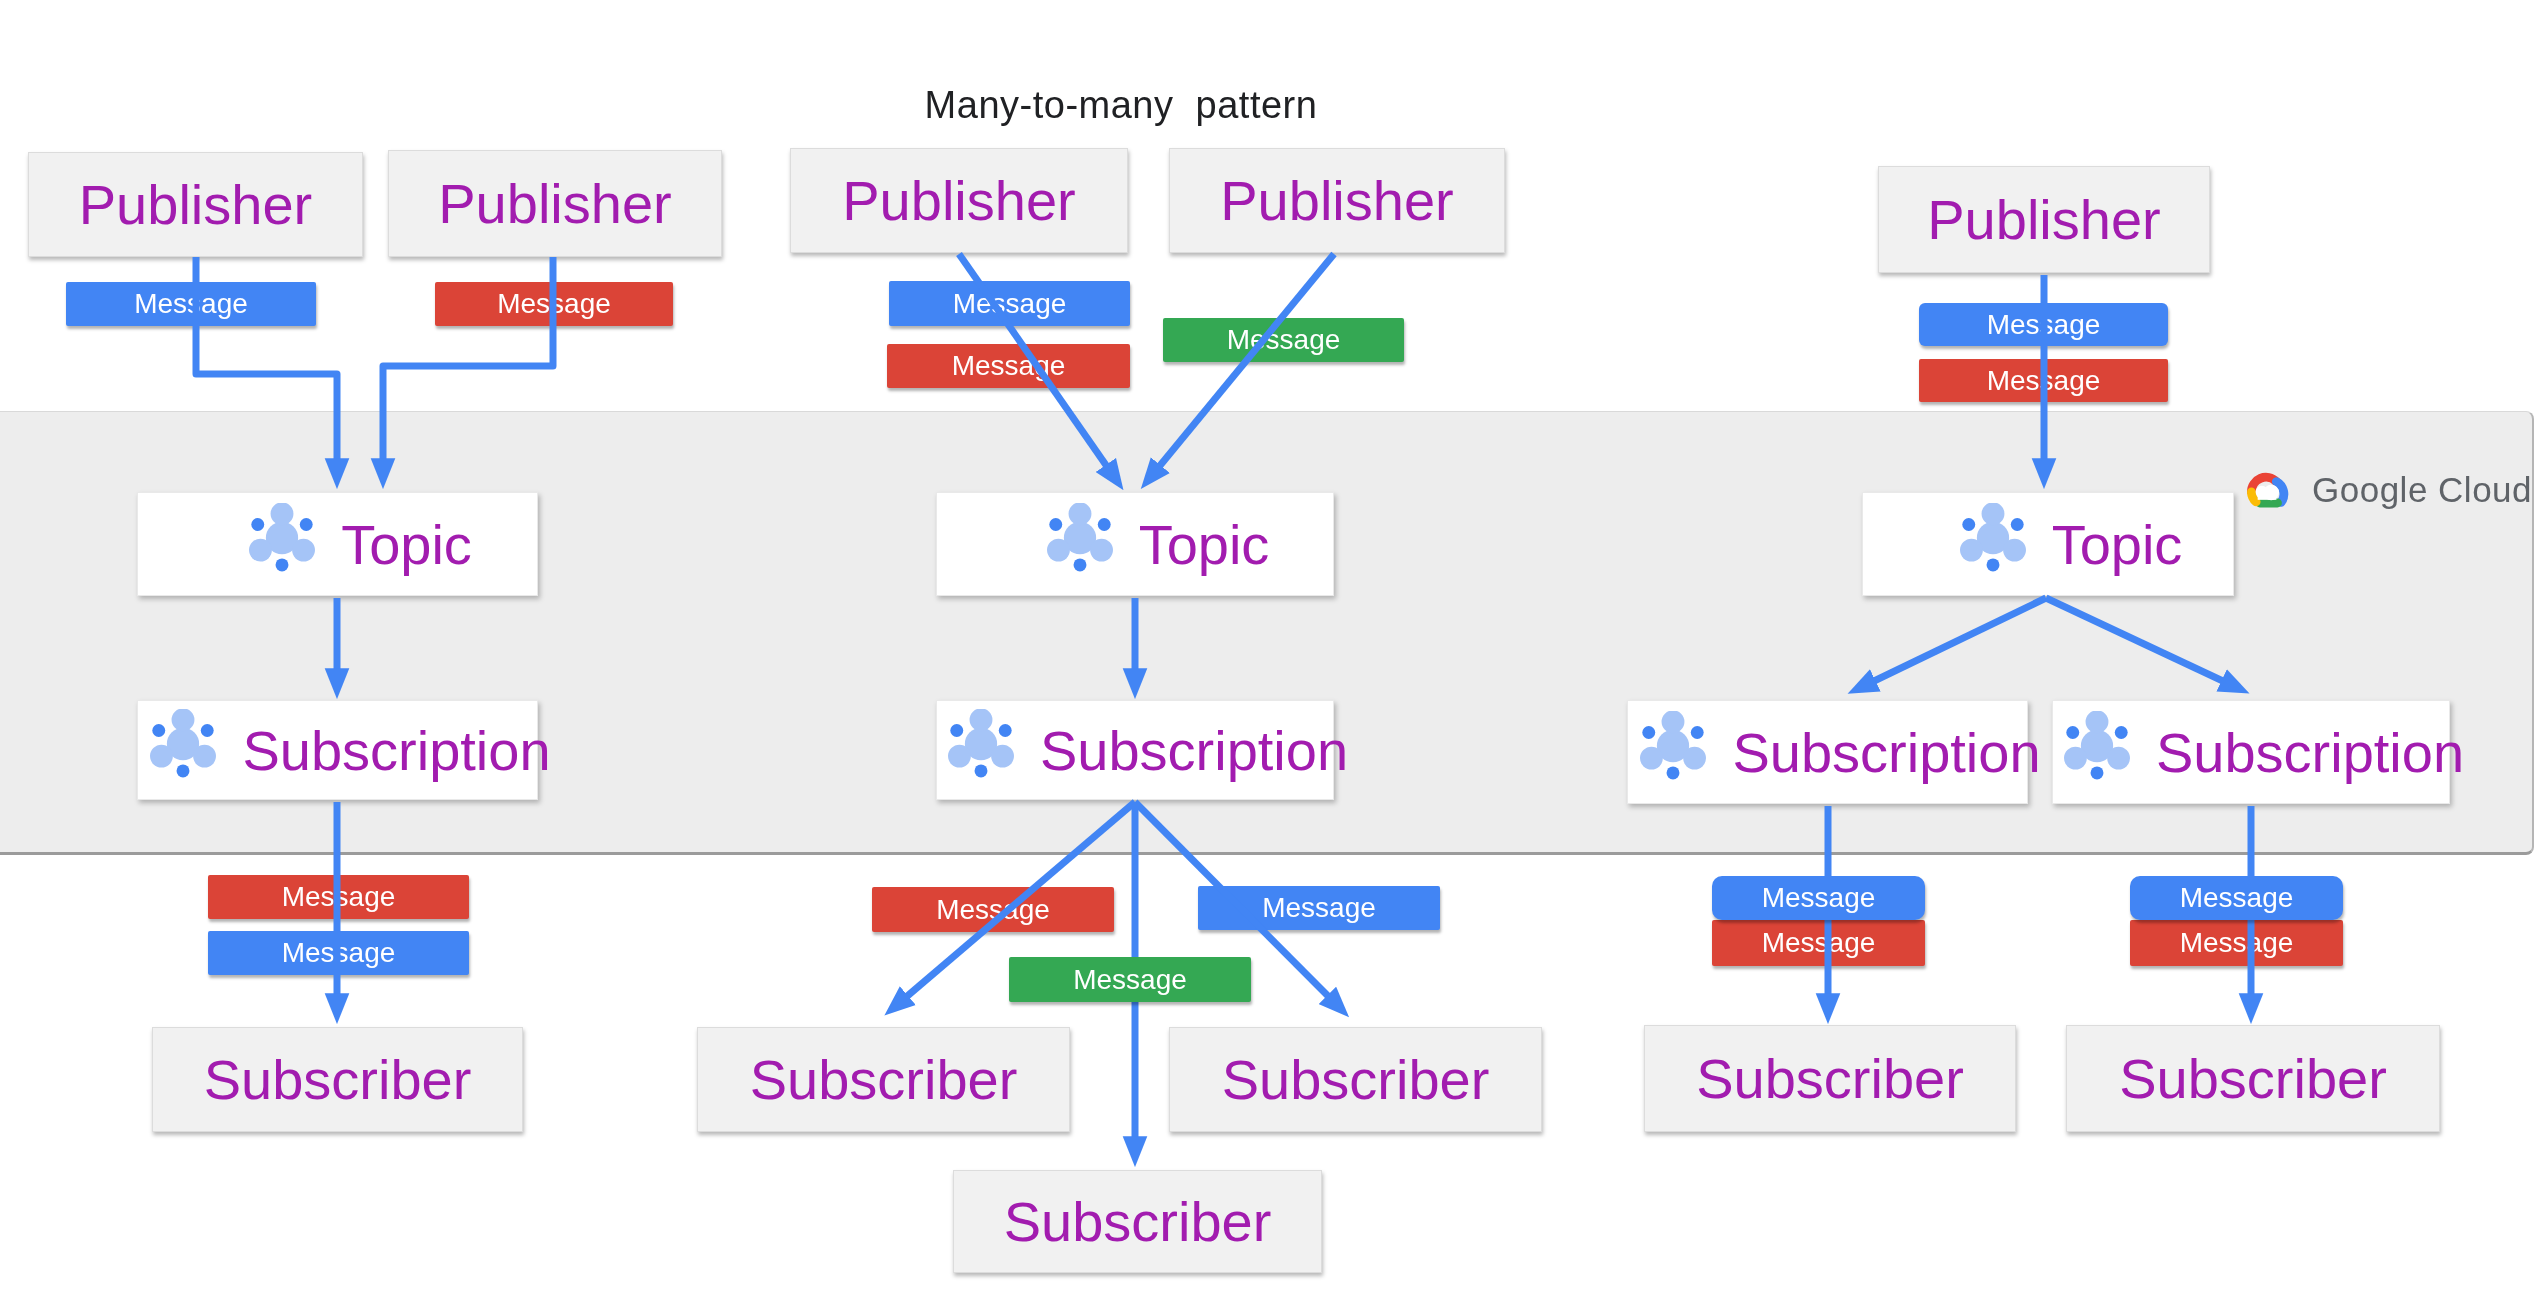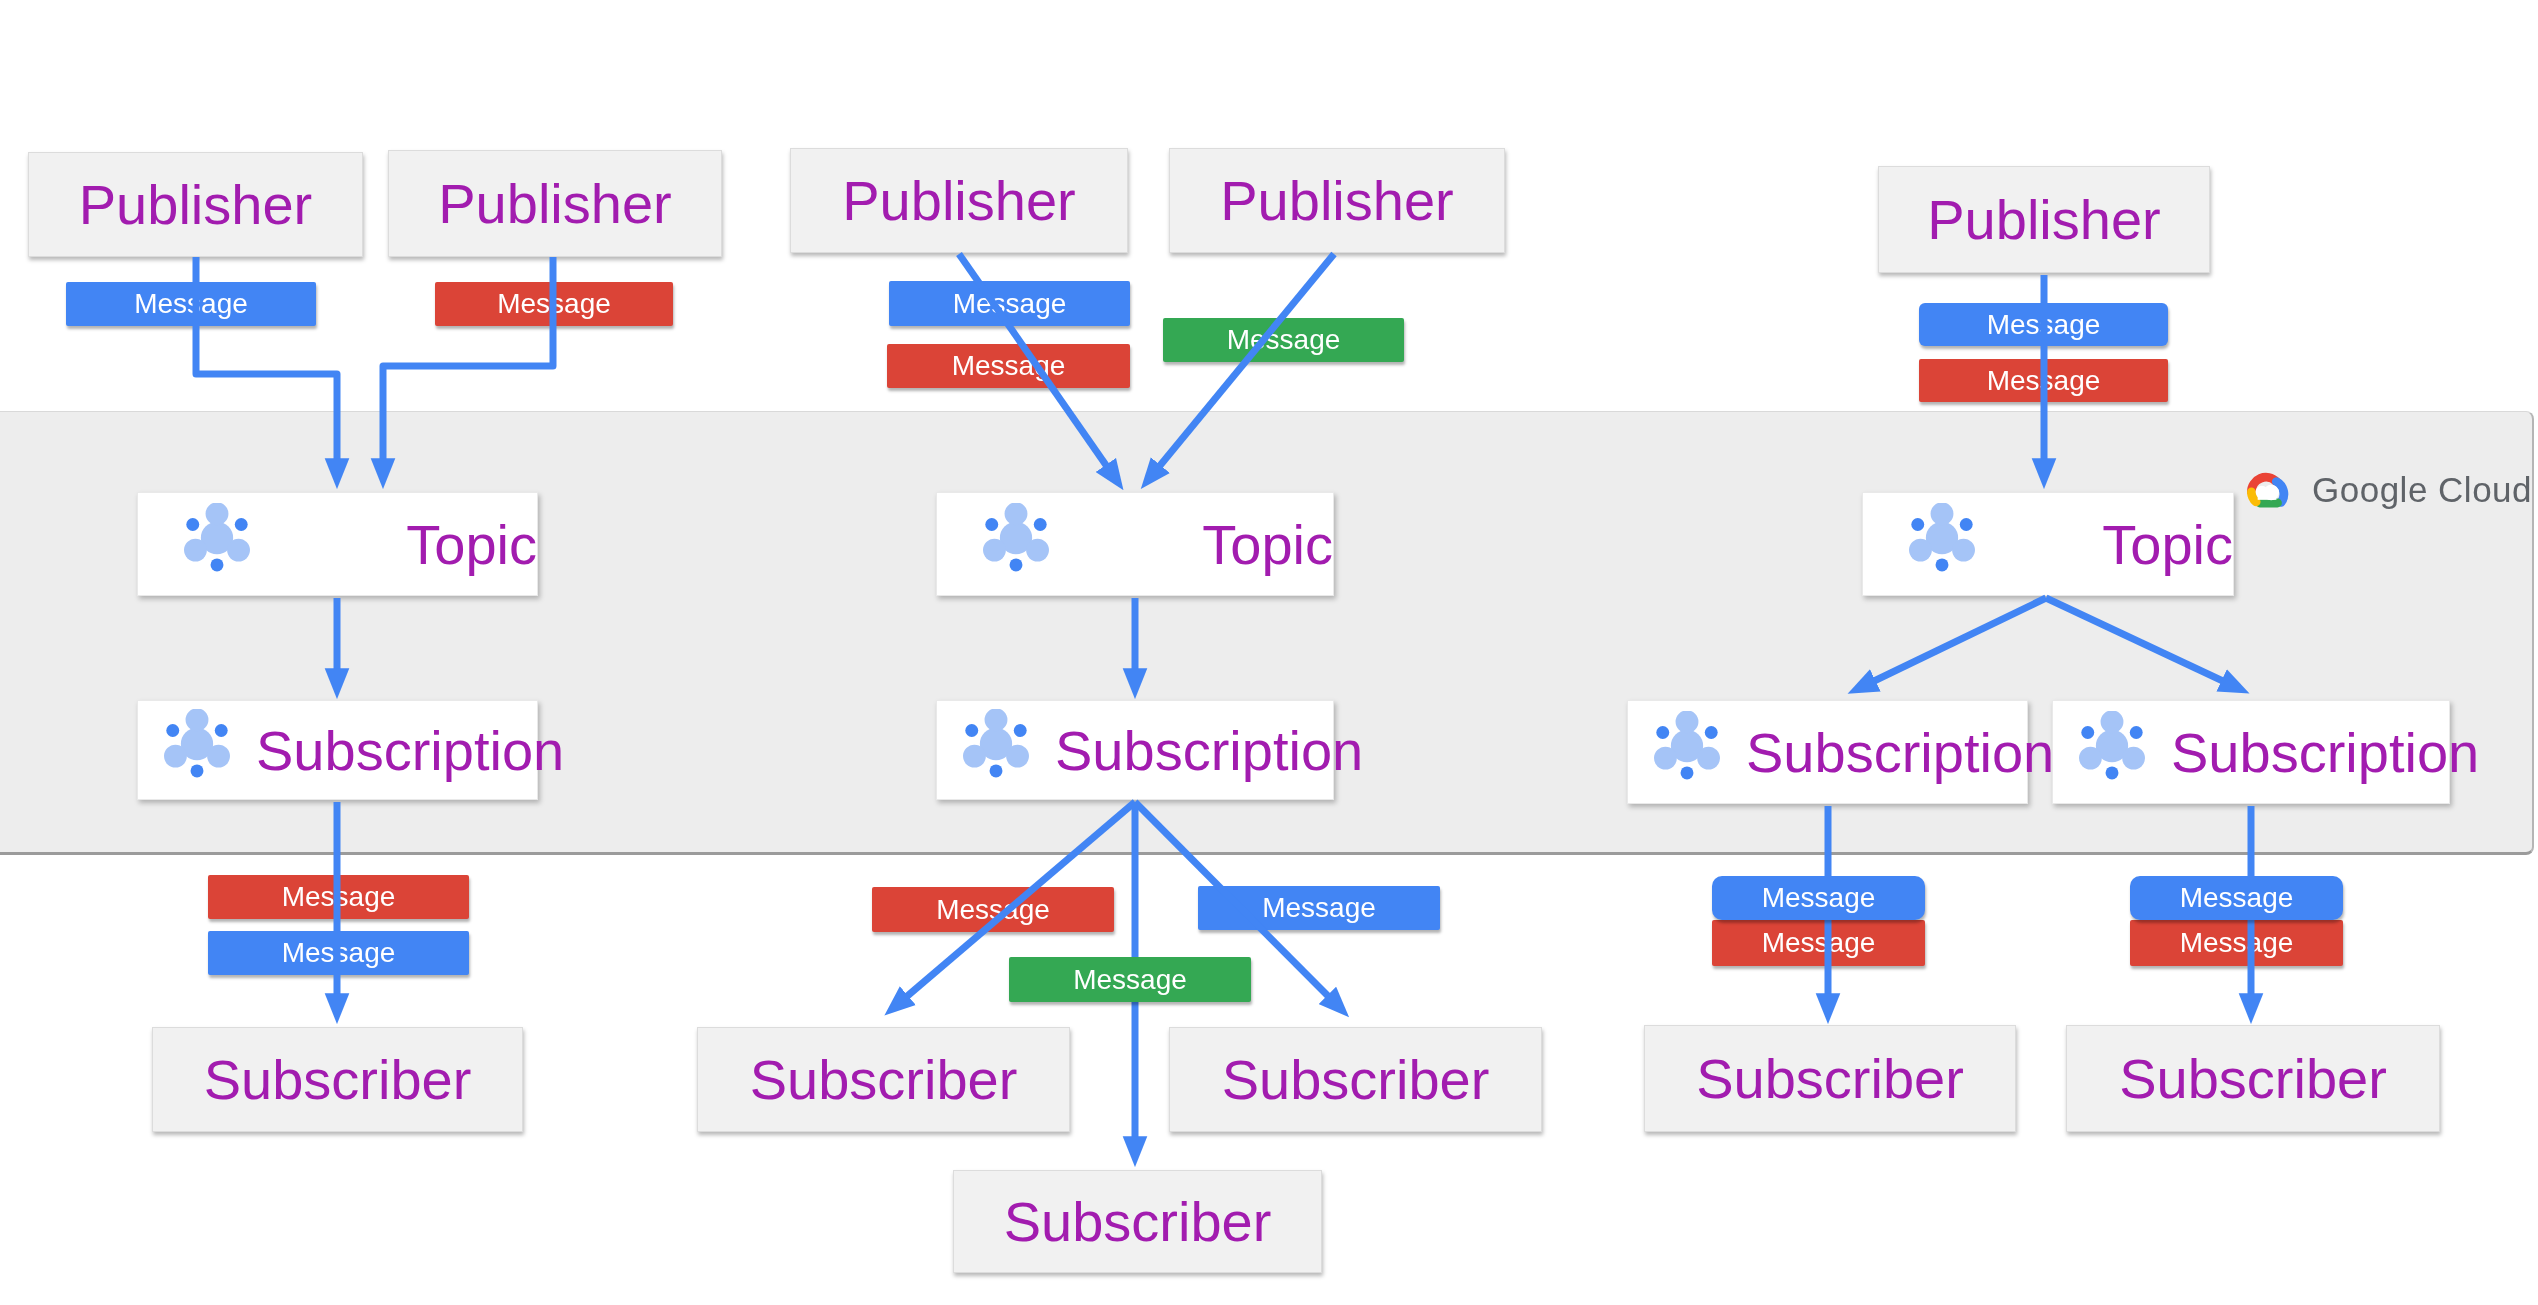--- a/index.html
+++ b/index.html
@@ -23,21 +23,21 @@
   .node{
     position:absolute;box-sizing:border-box;display:flex;align-items:center;
     font-size:56px;color:#a21caf;z-index:2;
   }
   .node--gray{
     background:#f1f1f1;border:1px solid #dcdcdc;
     box-shadow:1px 3px 4px rgba(0,0,0,0.28);justify-content:center;
   }
   .node--white{
     background:#ffffff;border:1px solid #e9e9e9;
-    box-shadow:2px 3px 5px rgba(0,0,0,0.25);justify-content:space-between;
+    box-shadow:2px 3px 5px rgba(0,0,0,0.25);justify-content:center;
   }
   .node--topic{padding-left:44px;}
   .node--sub{padding-left:24px;}
   .node .icn{flex:0 0 auto;margin-right:24px;display:block;}
   .msg{
     position:absolute;box-sizing:border-box;display:flex;align-items:center;justify-content:center;
     color:#ffffff;font-size:28px;border-radius:2px;
     box-shadow:1px 3px 3px rgba(0,0,0,0.3);z-index:2;
   }
   .msg--blue{background:#4285F4;}
@@ -49,20 +49,21 @@
   .logo{position:absolute;display:flex;align-items:flex-start;z-index:2;margin-top:28px;}
   .logo-text{font-size:35px;color:#5f6368;margin-left:20px;letter-spacing:0.5px;}
 </style>
 </head>
 <body>
 
 <div class="canvas">
 
   <div class="band"></div>
 
+  <div class="title" style="left:1121px;top:84px;">Many-to-many  pattern</div>
 
   <div class="node node--gray" style="left:28px;top:152px;width:335px;height:105px;">
       <span>Publisher</span>
     </div>
   <div class="node node--gray" style="left:388px;top:150px;width:334px;height:107px;">
       <span>Publisher</span>
     </div>
 
   <div class="msg msg--blue" style="left:66px;top:282px;width:250px;height:44px;">Message</div>
   <div class="msg msg--red" style="left:435px;top:282px;width:238px;height:44px;">Message</div>

